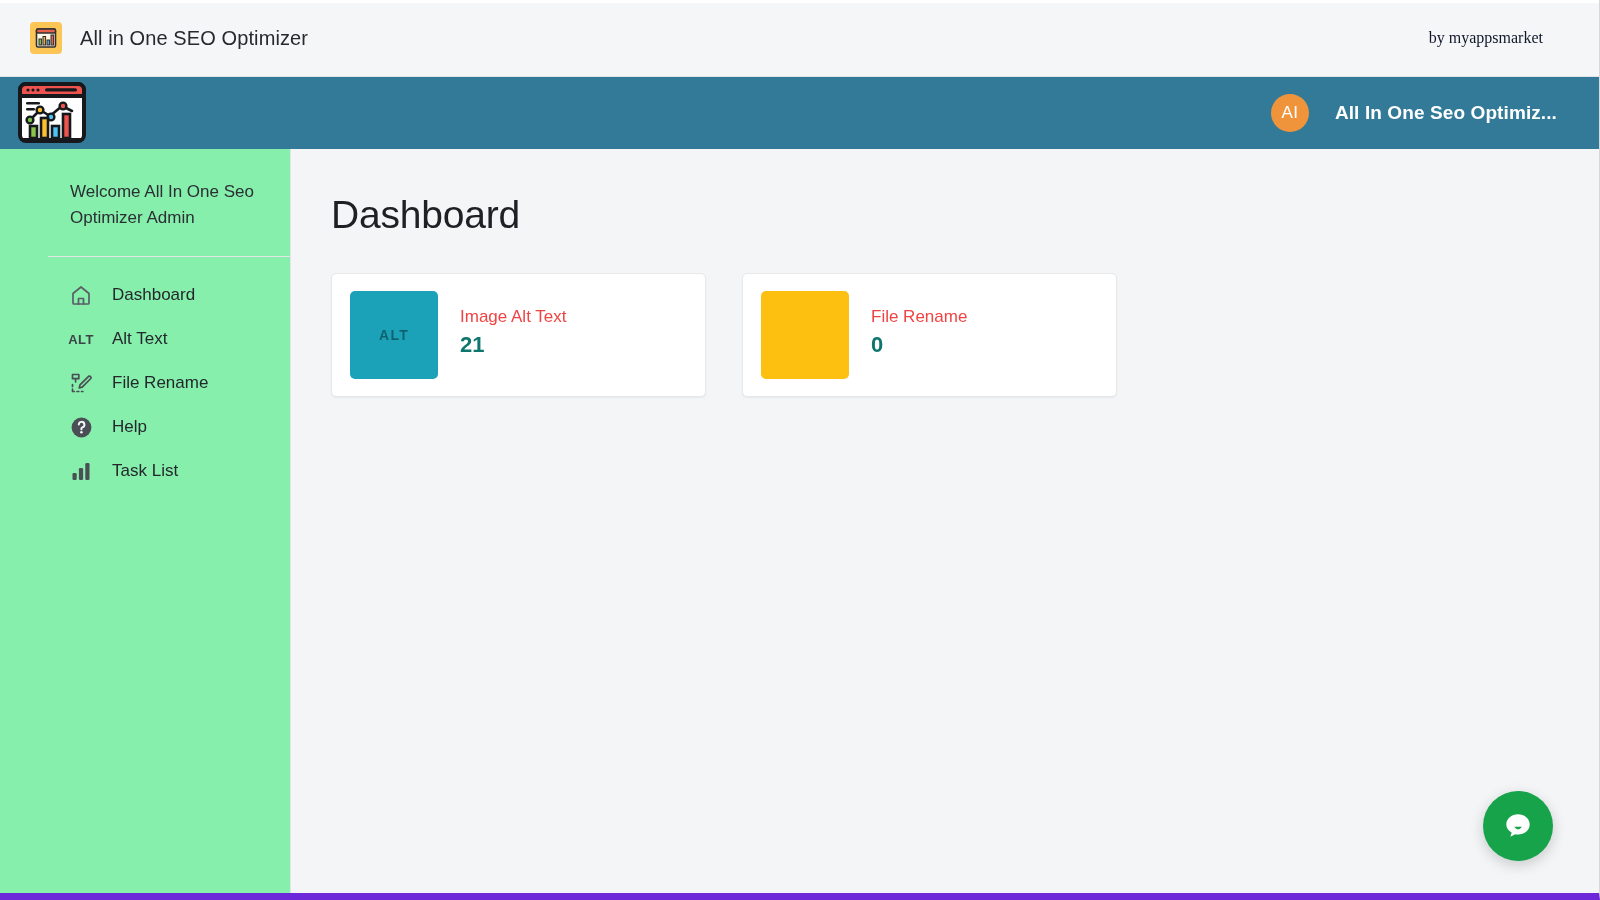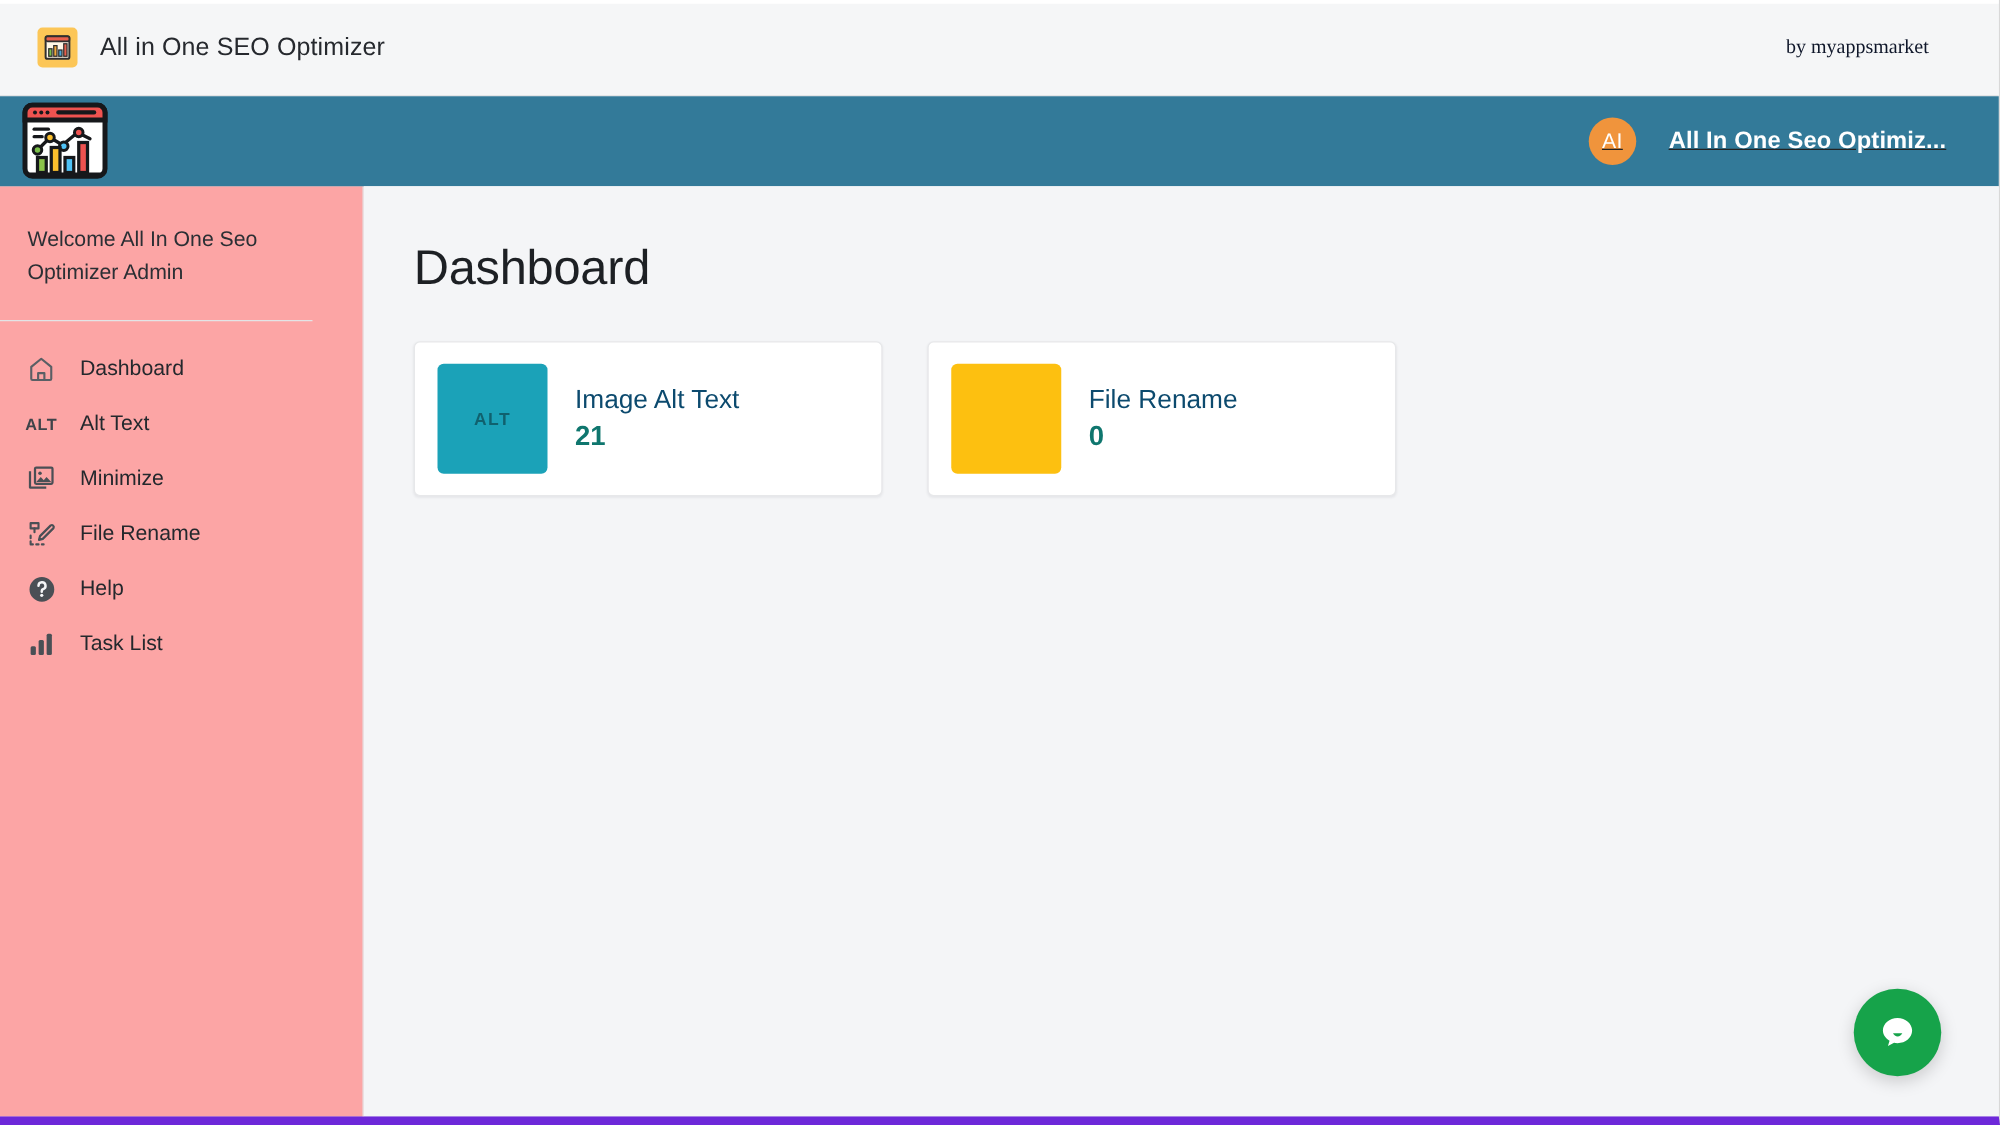--- a/index.html
+++ b/index.html
@@ -84,21 +84,20 @@
 
   
   .topbar {
     height: 72px;
     flex: 0 0 72px;
     background: #337a99;
     display: flex;
     align-items: center;
     padding: 0 30px 0 0;
     position: relative;
-    text-decoration: underline;
   }
 
   .topbar-logo {
     width: 76px;
     height: 72px;
     margin-left: 14px;
     display: flex;
     align-items: center;
     justify-content: center;
     flex: 0 0 76px;
@@ -140,24 +139,25 @@
   .body-split {
     flex: 1 1 auto;
     display: flex;
     min-height: 0;
   }
 
   
   .sidebar {
     width: 291px;
     flex: 0 0 291px;
-    background: #fca5a5;
+    background: #86efac;
     border-right: 1px solid #e2e4e6;
     display: flex;
     flex-direction: column;
+    padding-left: 48px;
   }
 
   .welcome {
     padding: 30px 22px 26px 22px;
     font-size: 17px;
     line-height: 1.5;
     color: #2b2f34;
     border-bottom: 1px solid #e2e4e6;
     max-width: 250px;
   }
@@ -256,22 +256,22 @@
   }
 
   .card-body {
     padding-top: 17px;
     display: flex;
     flex-direction: column;
     gap: 6px;
   }
 
   .card-label {
-    font-size: 21px;
-    color: #0c4a6e;
+    font-size: 17px;
+    color: #ef4444;
     line-height: 1.1;
   }
 
   .card-value {
     font-size: 22px;
     font-weight: bold;
     color: #0f766e;
     line-height: 1.1;
   }
 
@@ -360,31 +360,20 @@
             </svg>
           </span>
           <span class="nav-label">Dashboard</span>
         </a>
 
         <a class="nav-item">
           <span class="nav-icon alt-badge">ALT</span>
           <span class="nav-label">Alt Text</span>
         </a>
 
-        <a class="nav-item">
-          <span class="nav-icon">
-            <svg width="24" height="24" viewBox="0 0 24 24" fill="none" stroke="#4a4f55" stroke-width="1.8" stroke-linejoin="round" aria-hidden="true">
-              <path d="M3 6v13h13"></path>
-              <rect x="7" y="3" width="14" height="13" rx="1"></rect>
-              <circle cx="11" cy="7.5" r="1.4" fill="#4a4f55" stroke="none"></circle>
-              <path d="M8 14.5l3.6-4 2.4 2.6 2.2-2.6L20 14.5z" fill="#4a4f55" stroke="none"></path>
-            </svg>
-          </span>
-          <span class="nav-label">Minimize</span>
-        </a>
 
         <a class="nav-item">
           <span class="nav-icon">
             <svg width="24" height="24" viewBox="0 0 24 24" fill="none" stroke="#4a4f55" stroke-width="1.7" stroke-linecap="round" stroke-linejoin="round" aria-hidden="true">
               <path d="M3.5 3.5h6.3v4.2H3.5z"></path>
               <path d="M6.6 7.7v3.1"></path>
               <path d="M3.5 20.5h1.8M8 20.5h1.8M12.5 20.5h1.4" stroke-dasharray="2 2"></path>
               <path d="M3.5 13.5v2M3.5 18v1.5"></path>
               <path d="M19.6 5.3a1.6 1.6 0 0 1 2.2 2.2l-8.6 8.6-3 .8.8-3z" fill="none"></path>
             </svg>

